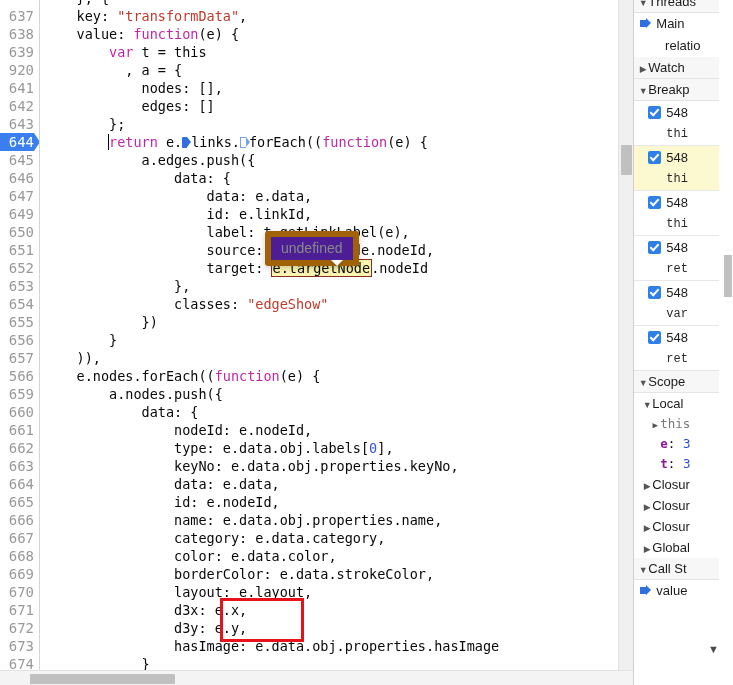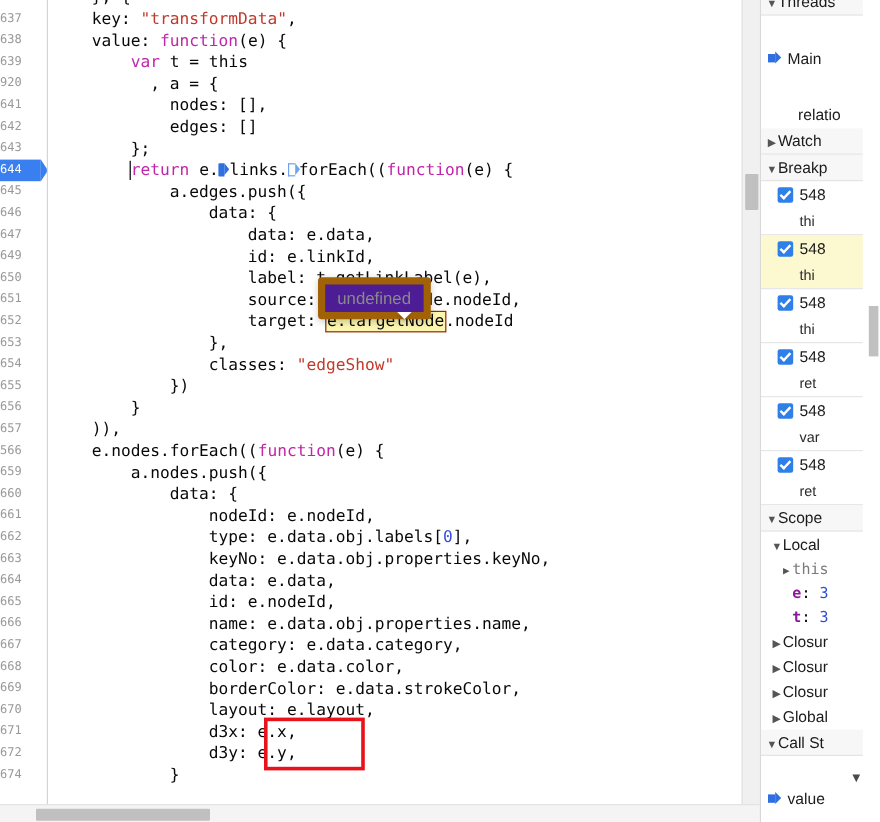--- a/index.html
+++ b/index.html
@@ -35,23 +35,24 @@
     line-height: 18px;
     white-space: pre;
     font-family: "DejaVu Sans Mono", monospace;
     font-size: 13.5px;
     color: #080808;
   }
   .ln {
     position: absolute;
     left: 0; top: 0;
     width: 34px;
+    text-align: right;
     color: #999999;
     font-family: "DejaVu Sans Mono", monospace;
-    font-size: 10px;
+    font-size: 14px;
     user-select: none;
   }
   .lntext {
     display: block;
     margin-left: 44px;
     white-space: pre;
   }
   .gutter-rule {
     position: absolute;
     left: 39px; top: 0;
@@ -234,42 +235,41 @@
     text-align: center;
   }
   .row {
     height: 22px;
     line-height: 22px;
     font-size: 13px;
     color: #1b1b1b;
     white-space: nowrap;
     overflow: hidden;
     padding-left: 4px;
-    margin-top: 25px;
   }
   .row.thread { padding-left: 6px; }
   .row.child  { padding-left: 12px; color: #1b1b1b; text-align: center; }
   .bp-item {
     border-bottom: 1px solid #e7e7e7;
     overflow: hidden;
   }
   .bp-item.sel { background: #fcf8d0; }
   .bp-line {
     height: 23px;
     line-height: 23px;
     font-size: 13px;
     white-space: nowrap;
     padding-left: 14px;
     color: #1b1b1b;
   }
   .bp-snip {
     height: 21px;
     line-height: 21px;
     font-size: 12px;
-    font-family: Liberation Sans, sans-serif;
+    font-family: Liberation Mono, monospace;
     color: #2a2a2a;
     padding-left: 32px;
     white-space: nowrap;
   }
   .cbx {
     display: inline-block;
     width: 13px; height: 13px;
     background: #2f7fe8;
     border-radius: 2px;
     vertical-align: -2px;
@@ -391,20 +391,21 @@
         <div class="line"><span class="ln">663</span><span class="lntext">                keyNo: e.data.obj.properties.keyNo,</span></div>
         <div class="line"><span class="ln">664</span><span class="lntext">                data: e.data,</span></div>
         <div class="line"><span class="ln">665</span><span class="lntext">                id: e.nodeId,</span></div>
         <div class="line"><span class="ln">666</span><span class="lntext">                name: e.data.obj.properties.name,</span></div>
         <div class="line"><span class="ln">667</span><span class="lntext">                category: e.data.category,</span></div>
         <div class="line"><span class="ln">668</span><span class="lntext">                color: e.data.color,</span></div>
         <div class="line"><span class="ln">669</span><span class="lntext">                borderColor: e.data.strokeColor,</span></div>
         <div class="line"><span class="ln">670</span><span class="lntext">                layout: e.layout,</span></div>
         <div class="line"><span class="ln">671</span><span class="lntext">                d3x: e.x,</span></div>
         <div class="line"><span class="ln">672</span><span class="lntext">                d3y: e.y,</span></div>
+        <div class="line"><span class="ln">673</span><span class="lntext">                hasImage: e.data.obj.properties.hasImage</span></div>
         <div class="line"><span class="ln">674</span><span class="lntext">            }</span></div>
       </div>
 
     <div class="tooltip">
       <span>undefined</span>
       <span class="tip-tail"></span>
     </div>
 
     <div class="annot-box"></div>
 

